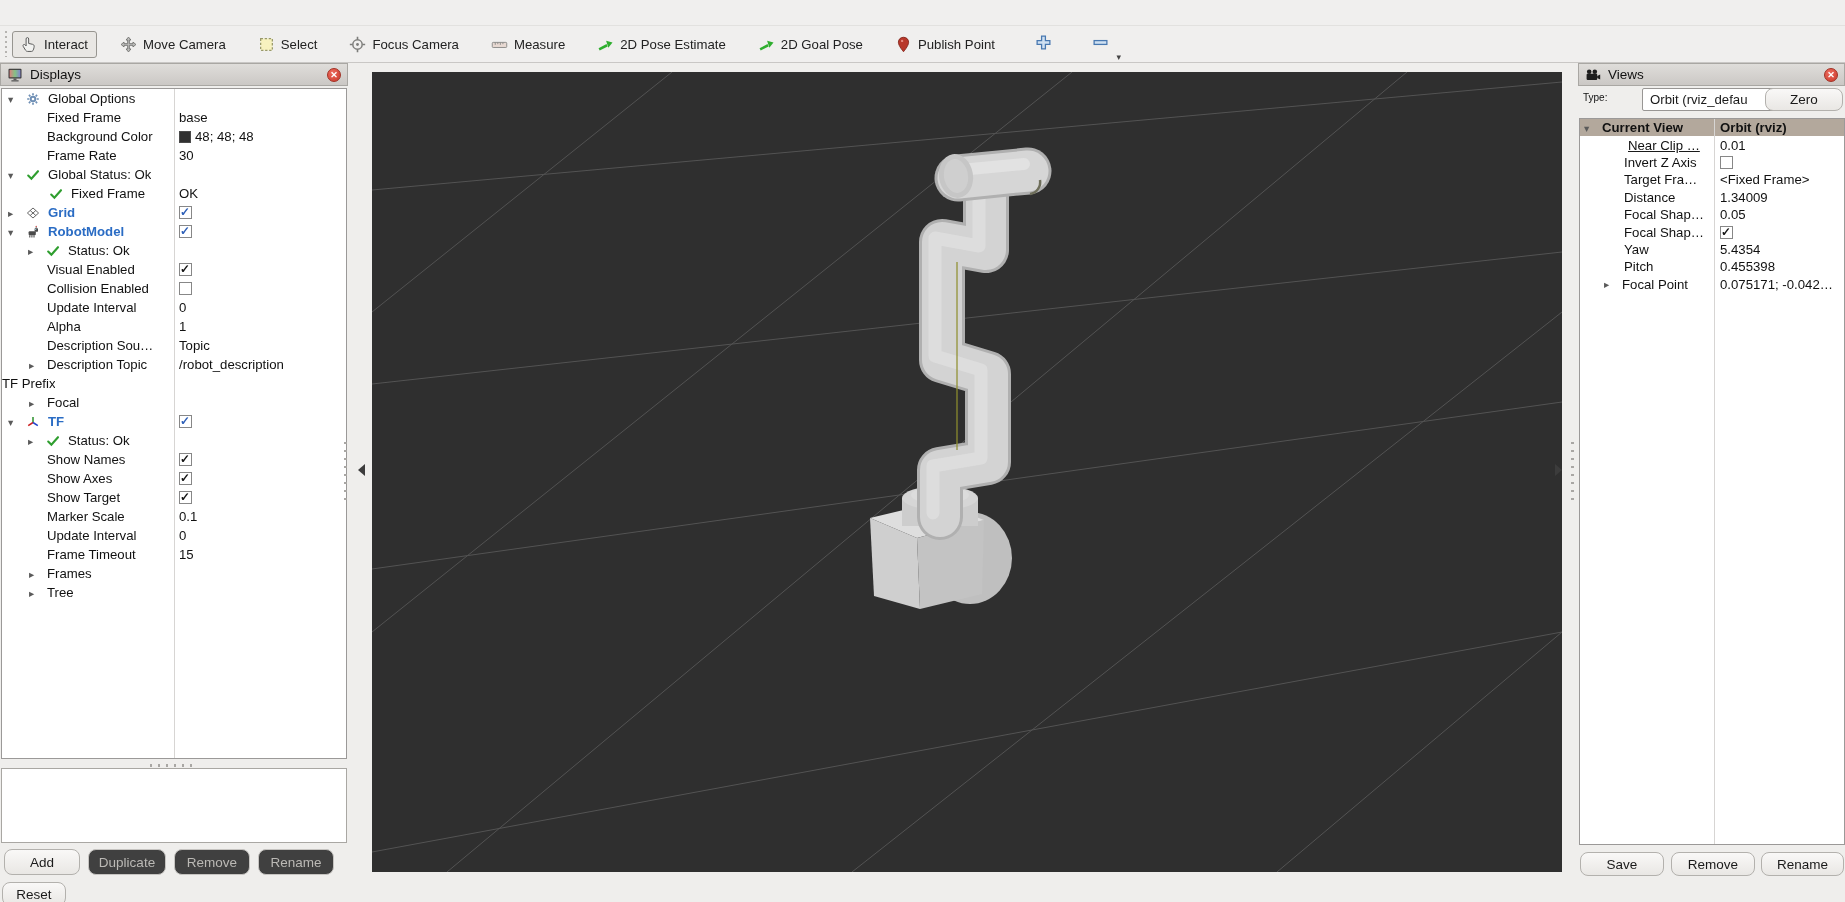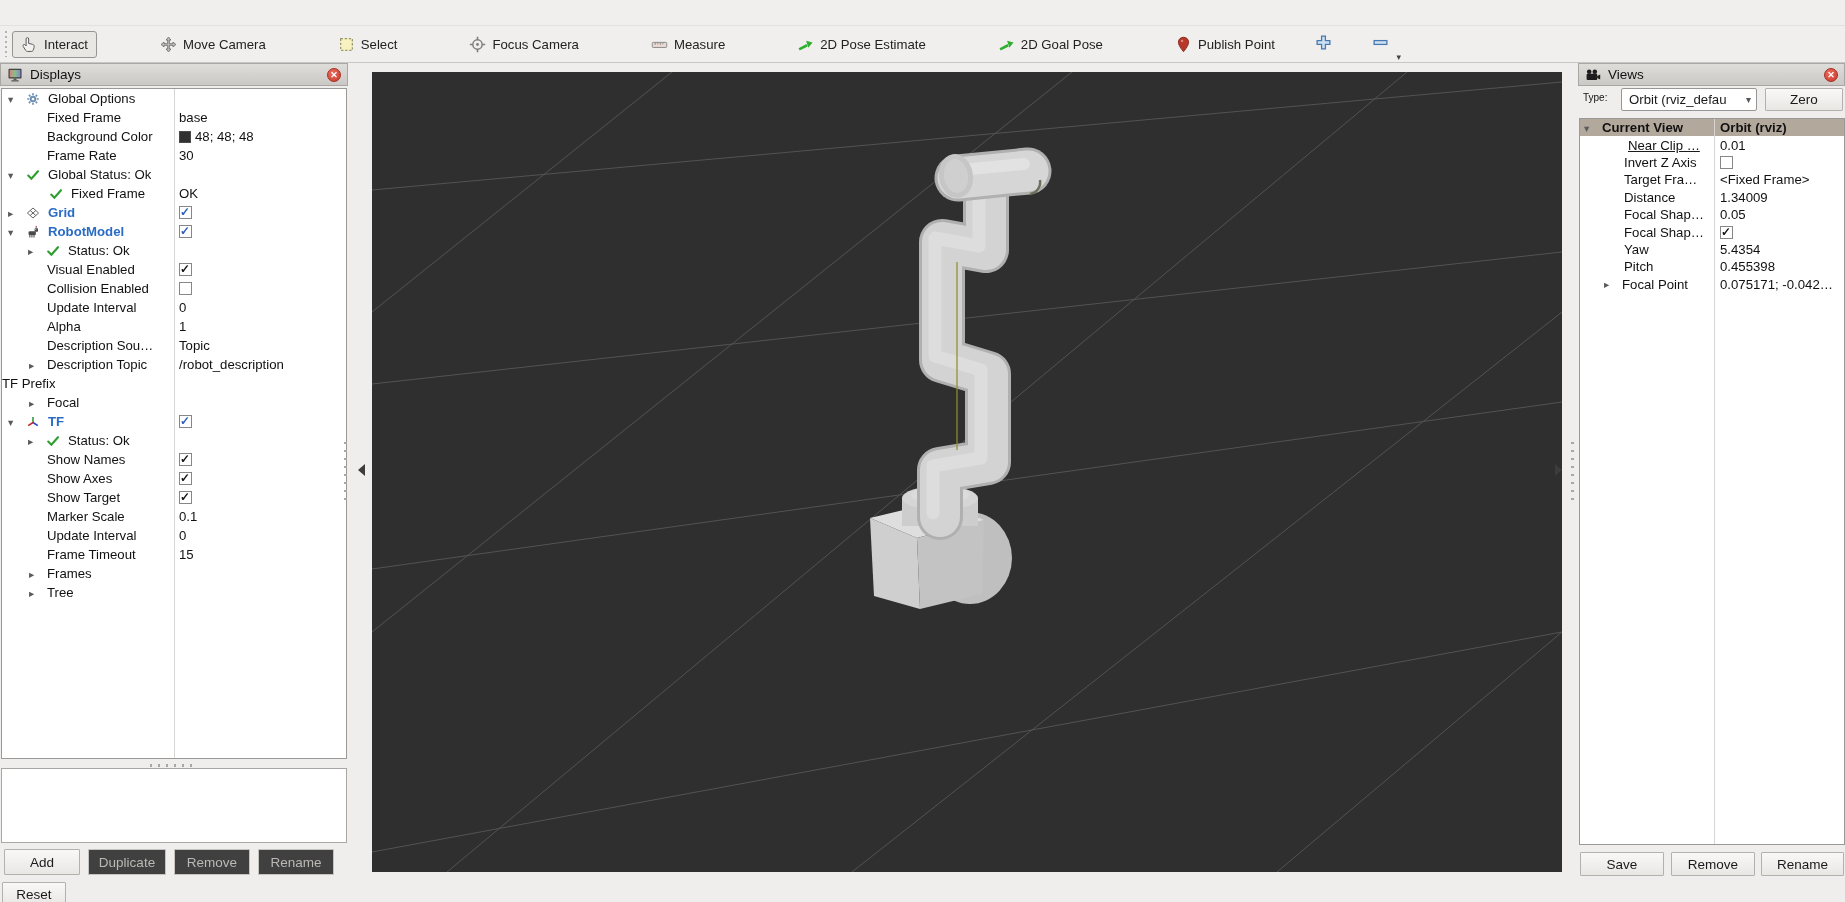--- a/index.html
+++ b/index.html
@@ -55,27 +55,27 @@
   .vtree .val{left:140px;}
   .trow.hl{background:#b3a89c;}
   .trow.hl .tlabel,.trow.hl .val{font-weight:bold;}
   .ckbox{width:13px;height:13px;background:#fff;border:1px solid #878787;
          display:inline-block;position:relative;box-sizing:border-box;}
   .ckbox.on::after{content:"✓";position:absolute;left:0px;top:-2px;font-size:12px;font-weight:bold;}
   .ckbox.blue::after{color:#2d5fb8;}
   .ckbox.black::after{color:#141414;}
   .swatch{width:12px;height:12px;border:1px solid #4a4a4a;display:inline-block;box-sizing:border-box;}
 
-  .btn{background:linear-gradient(#f9f8f7,#e9e7e4);border:1px solid #b3b1ad;border-radius:1px;
+  .btn{background:linear-gradient(#f9f8f7,#e9e7e4);border:1px solid #b3b1ad;border-radius:8px;
        font-size:13.5px;color:#1a1a1a;display:flex;align-items:center;justify-content:center;
        box-sizing:border-box;font-family:inherit;}
   .btn.disabled{color:#bbb9b5;background:#404040;border-color:#c6c4c1;}
 
   .combo{display:flex;align-items:center;height:23px;background:#fff;border:1px solid #989694;
-         border-radius:2px;padding:0 5px 0 7px;font-size:13.2px;box-sizing:border-box;}
+         border-radius:2px;padding:0 5px 0 7px;font-size:13.2px;box-sizing:border-box;margin-left:21px;}
   .combo .arrow{margin-left:auto;color:#555;font-size:10px;padding-left:6px;}
 
   
   .vdots{width:3px;background-image:repeating-linear-gradient(#a9a7a4 0 2px,transparent 2px 8px);}
   .hdots{height:3px;background-image:repeating-linear-gradient(90deg,#a9a7a4 0 2px,transparent 2px 8px);}
   .arrow-left{width:0;height:0;border-top:6px solid transparent;border-bottom:6px solid transparent;
               border-right:7px solid #3c3c3c;}
   .arrow-right{width:0;height:0;border-top:6px solid transparent;border-bottom:6px solid transparent;
                border-left:7px solid #3c3c3c;}
 
@@ -90,21 +90,21 @@
 
   <div class="menubar abs">
 
   <span class="menu-item"></span>
       <span class="menu-item"></span>
       <span class="menu-item"></span>
     </div>
 
   <div class="toolbar abs">
     <div class="tb-handle"></div>
-    <div style="display:flex;align-items:flex-start;gap:40px;">
+    <div style="display:flex;align-items:flex-start;">
 
     <div class="tool active">
           <span class="tbicon">
             <svg viewBox="0 0 16 16">
               <path d="M6 1.5c.8 0 1.2.5 1.2 1.3V7l3.6.8c1 .2 1.6.8 1.6 1.9 0 .5-.2 1.6-.5 2.5-.4 1.2-.8 2.3-2 2.3H6.2c-.8 0-1.4-.4-1.9-1.1L2.2 10c-.5-.8-.3-1.5.2-1.9.5-.3 1.2-.2 1.7.4l.7.8V2.8C4.8 2 5.2 1.5 6 1.5z" fill="#f2f2f0" stroke="#555" stroke-width="0.9"></path>
             </svg>
           </span>
           <span>Interact</span>
         </div>
         <div class="tool">

